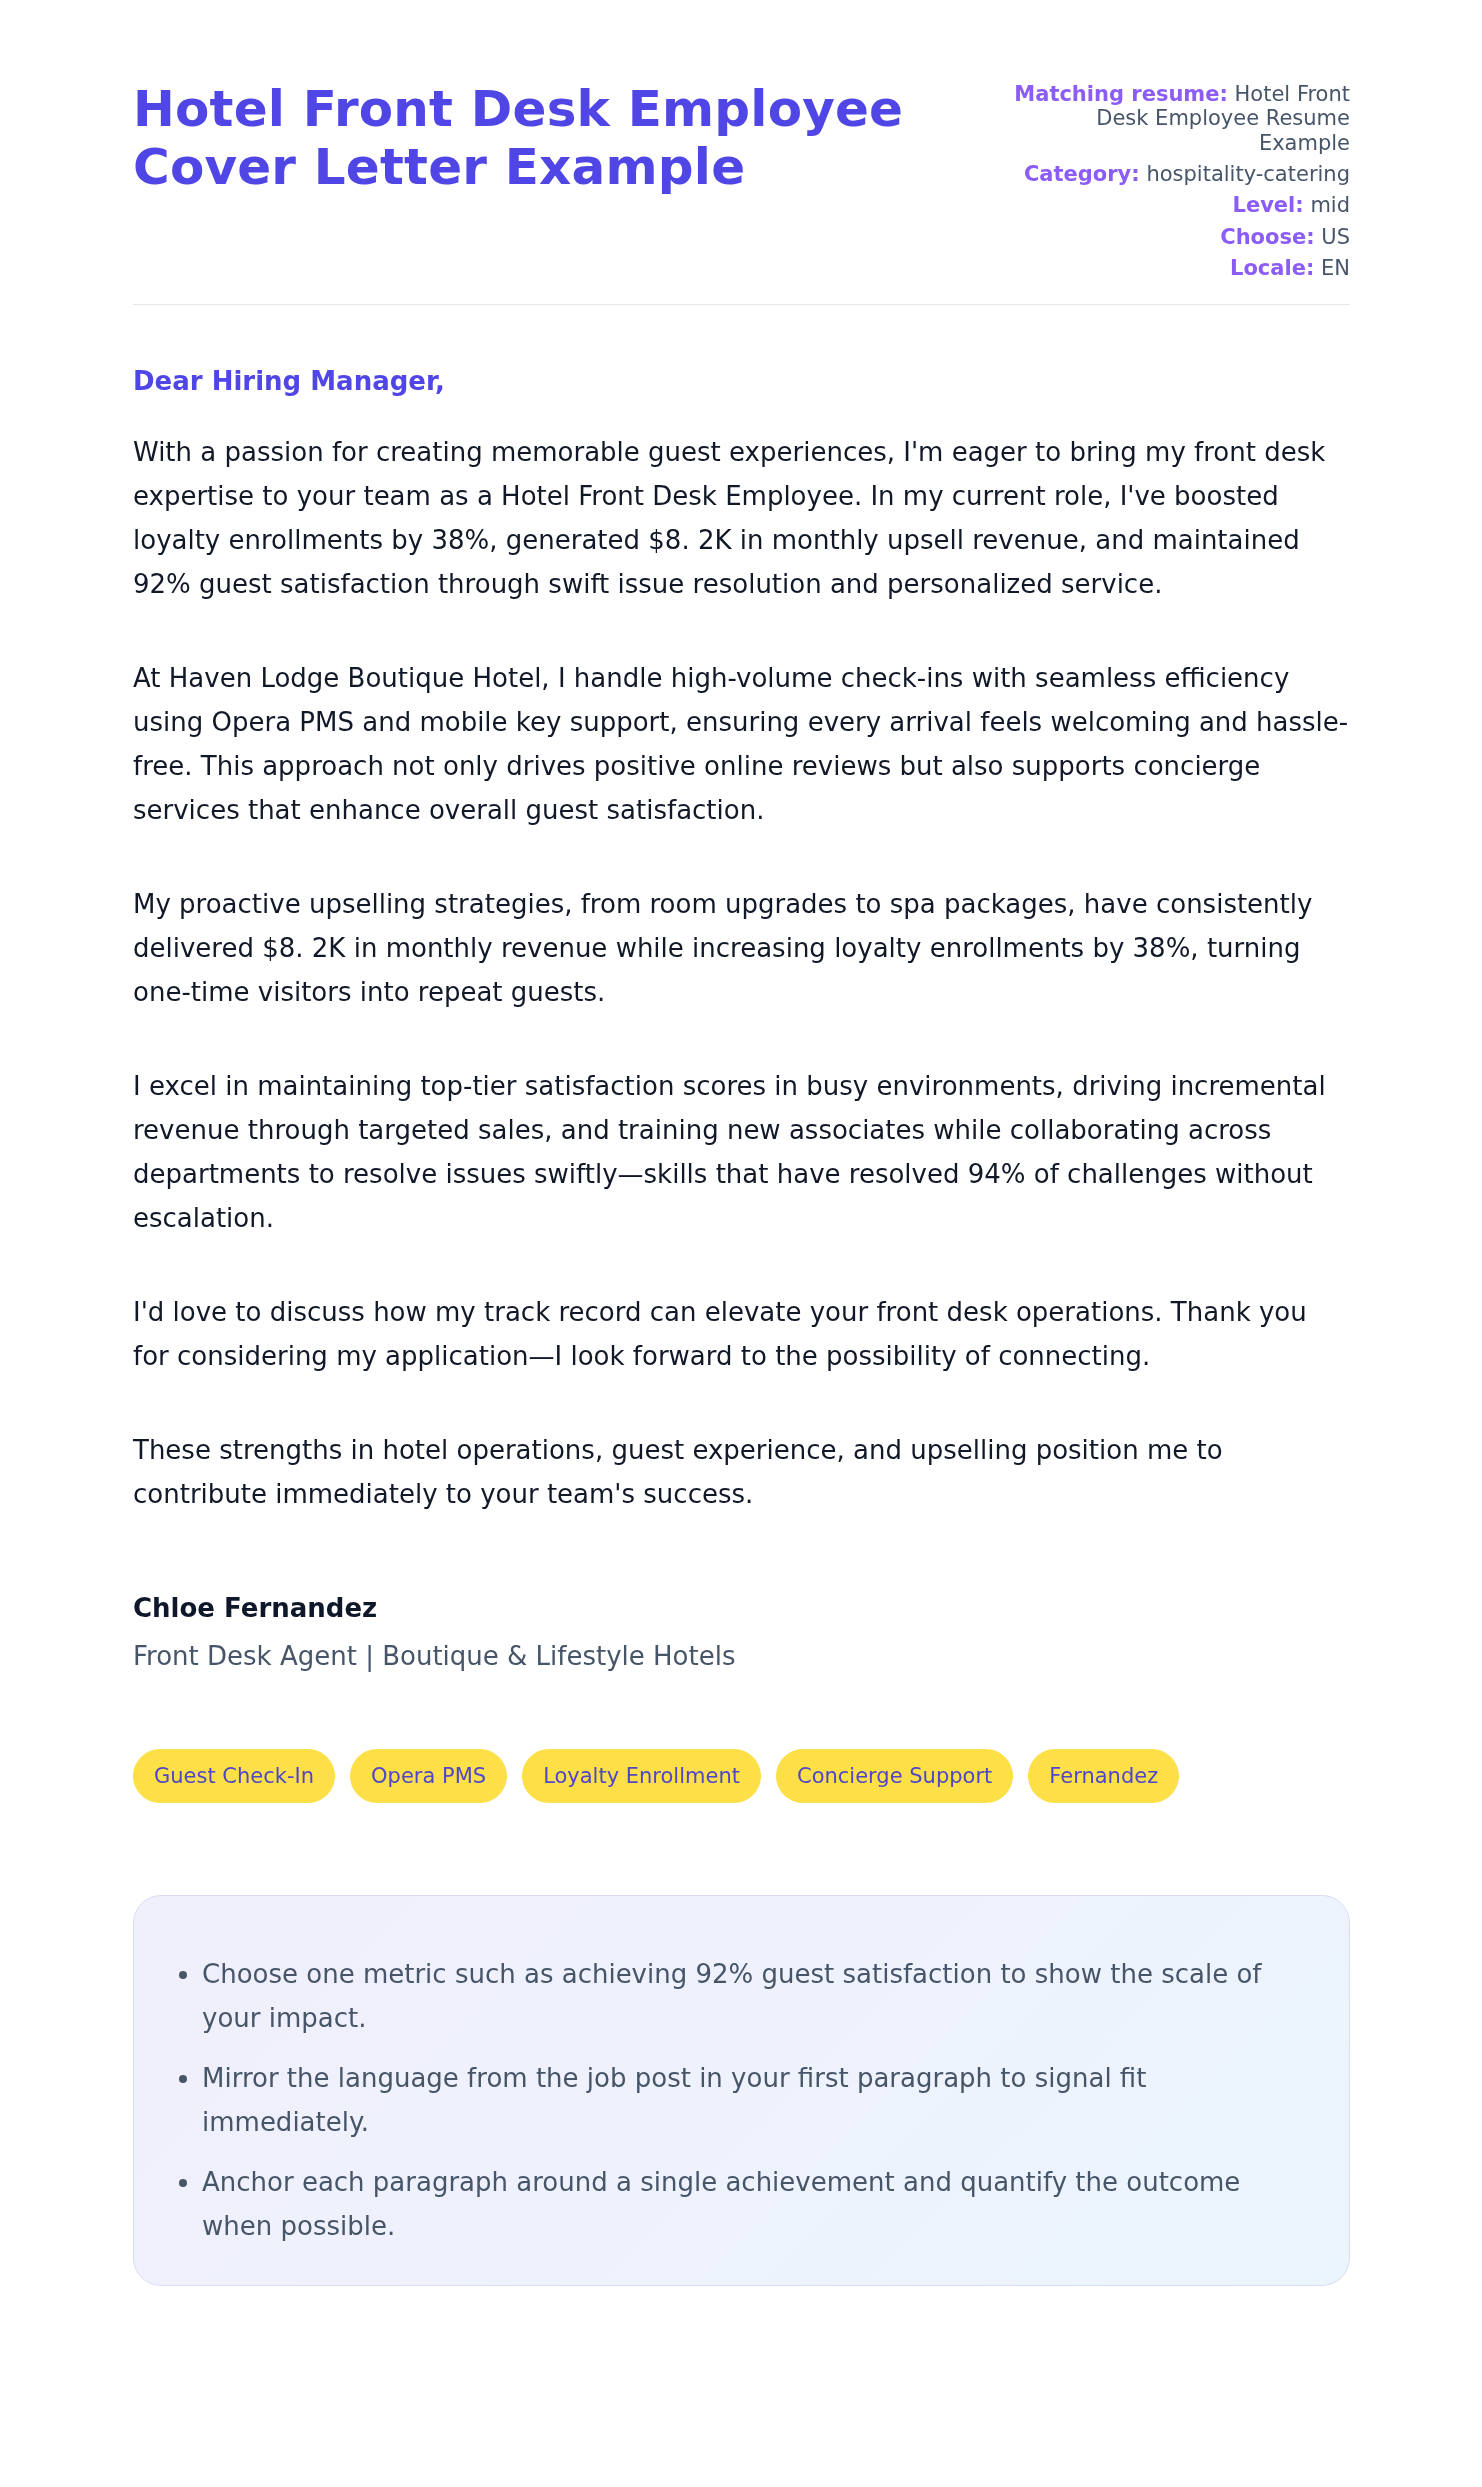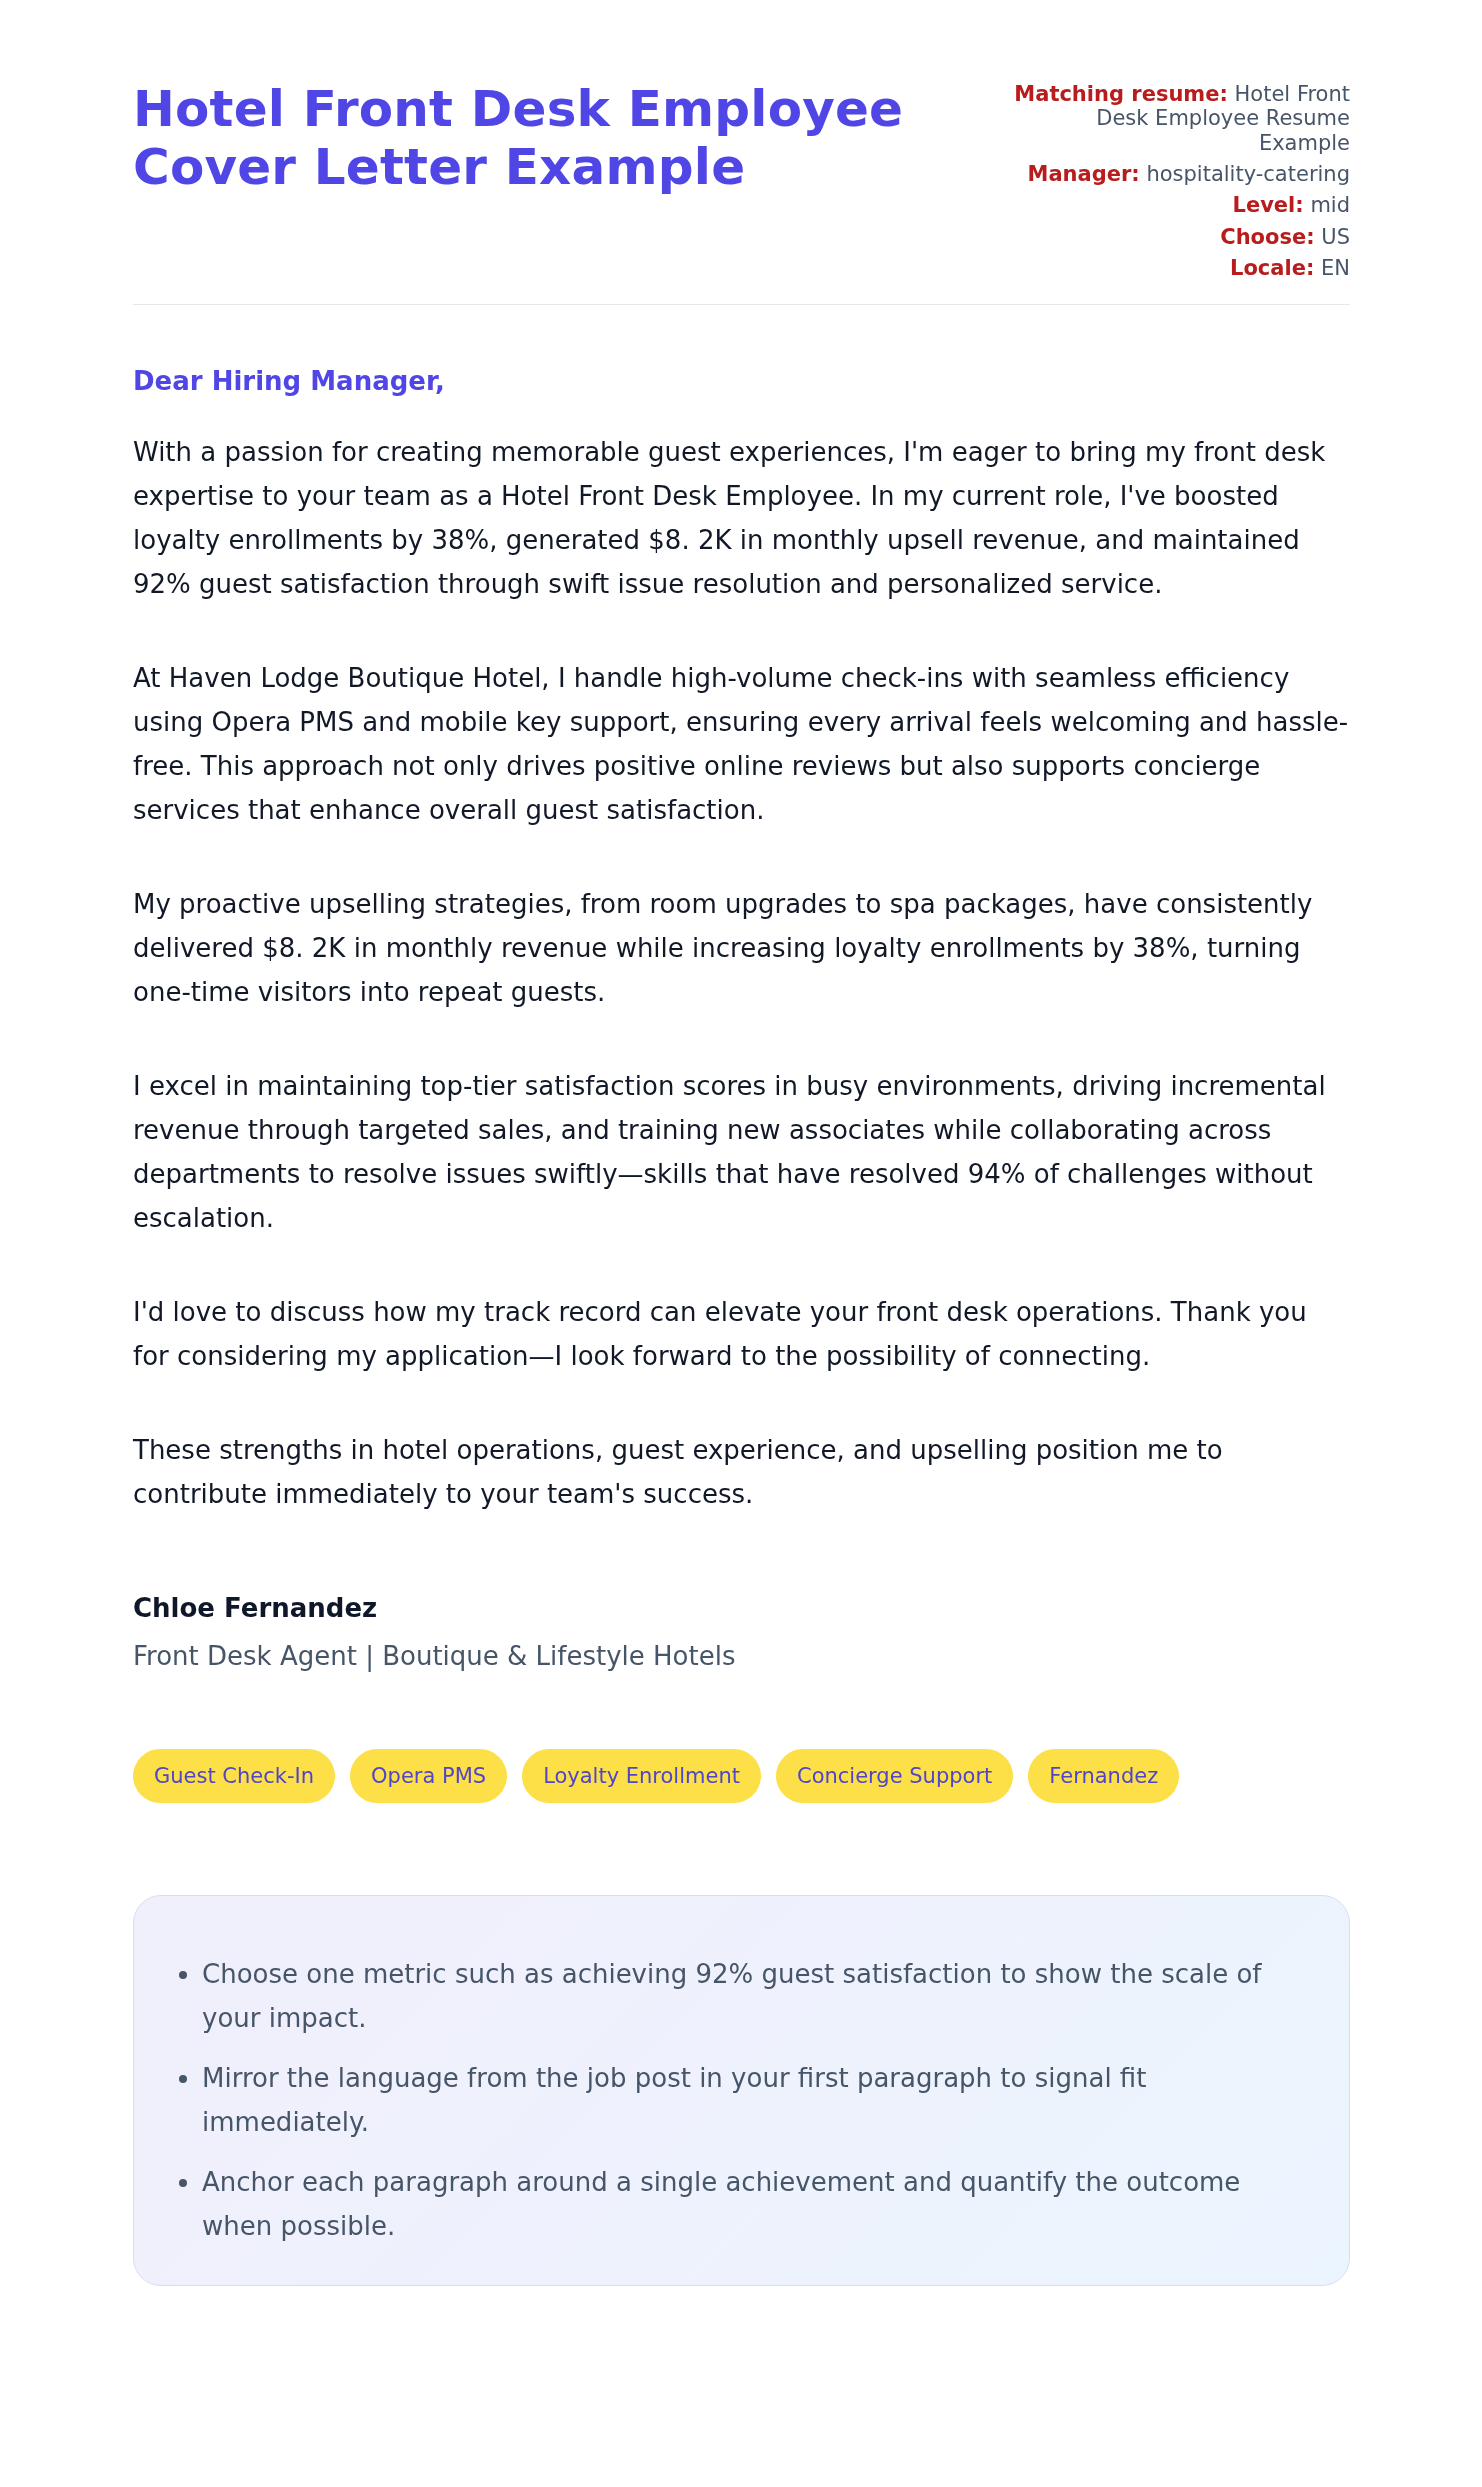--- a/index.html
+++ b/index.html
@@ -49,21 +49,21 @@
       font-size: 21px;
       line-height: 24.4px;
       color: #475569;
       padding-top: 1.7px;
     }
     .meta-row {
       margin-bottom: 7px;
     }
     .meta-row .meta-label {
       font-weight: bold;
-      color: #b91c1c;
+      color: #8b5cf6;
     }
     .greeting {
       margin: 61px 0 0 0;
       font-size: 26px;
       line-height: 31px;
       font-weight: bold;
       color: #4f46e5;
     }
     .body-paragraph {
       margin: 33px 0 0 0;
@@ -141,21 +141,21 @@
   <header class="header">
     <div class="header-left">
       <h1 class="title">Hotel Front Desk Employee Cover Letter Example</h1>
     </div>
     <div class="meta">
       <div class="meta-row">
         <span class="meta-label">Matching resume:</span>
         <span>Hotel Front Desk Employee Resume Example</span>
       </div>
       <div class="meta-row">
-        <span class="meta-label">Manager:</span>
+        <span class="meta-label">Category:</span>
         <span>hospitality-catering</span>
       </div>
       <div class="meta-row">
         <span class="meta-label">Level:</span>
         <span>mid</span>
       </div>
       <div class="meta-row">
         <span class="meta-label">Choose:</span>
         <span>US</span>
       </div>

